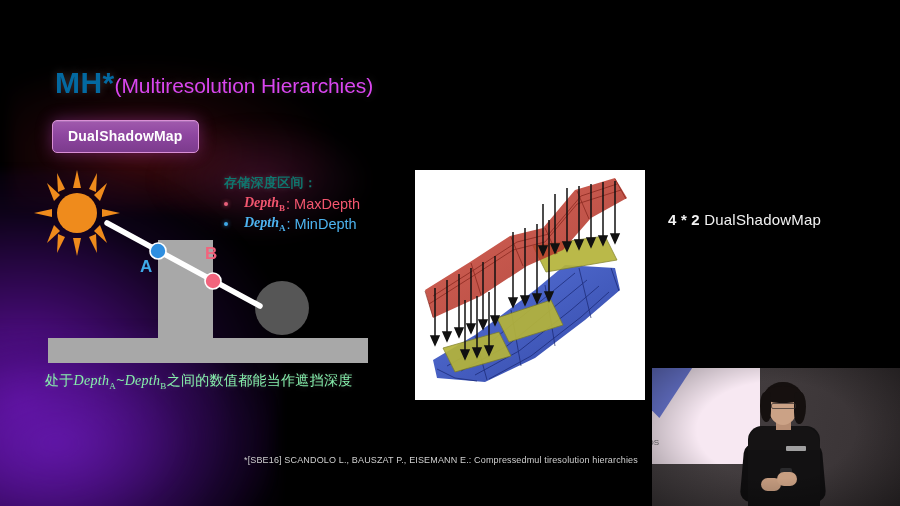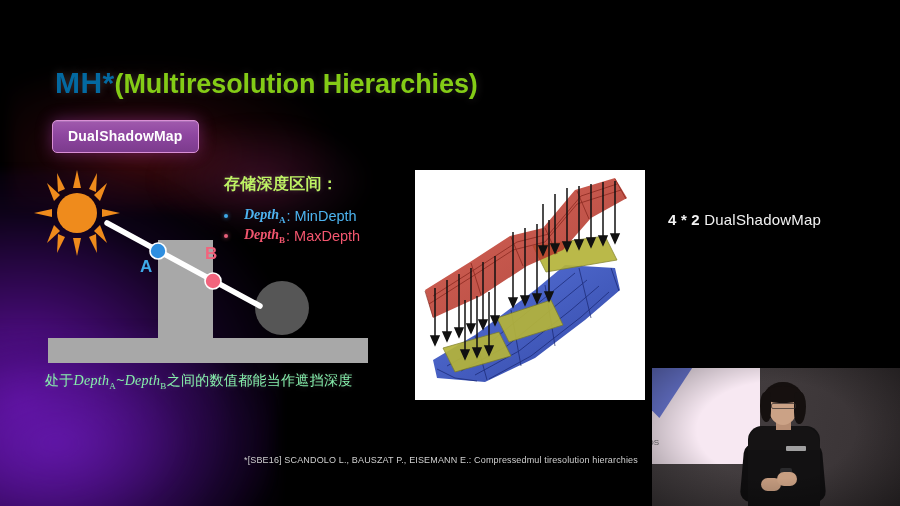--- a/index.html
+++ b/index.html
@@ -34,21 +34,21 @@
     filter:blur(8px);
   }
 
   
   #title-block { position:absolute; left:55px; top:66px; display:flex; align-items:baseline; }
   .title-mh {
     color:#0369a1; font-size:30px; font-weight:bold; letter-spacing:0.4px;
     text-shadow:0 0 10px rgba(255,220,220,0.22);
   }
   .title-paren {
-    color:#84cc16; font-size:27px; font-weight:bold; letter-spacing:-0.1px;
+    color:#d946ef; font-size:21px; font-weight:normal; letter-spacing:-0.1px;
     text-shadow:0 0 9px rgba(255,225,225,0.18);
   }
 
   
   #badge {
     position:absolute; left:52px; top:120px;
     padding:7px 15px 8px 15px; border-radius:5px;
     border:1px solid #d98fd6;
     background:linear-gradient(180deg,#a05aad 0%, #8e46a0 45%, #7c3b8d 100%);
     box-shadow:0 0 16px rgba(170,60,180,0.45), inset 0 1px 0 rgba(255,255,255,0.14);
@@ -56,22 +56,22 @@
     white-space:nowrap;
   }
 
   
   #scene { position:absolute; left:30px; top:168px; width:350px; height:195px; }
   #scene svg { display:block; }
 
   
   #depth-list { position:absolute; left:224px; top:174px; }
   .depth-heading {
-    color:#bef264; font-size:16px; font-weight:bold; letter-spacing:0.3px;
-    margin-bottom:12px;
+    color:#0f766e; font-size:13px; font-weight:bold; letter-spacing:0.3px;
+    margin-bottom:3px;
     text-shadow:0 0 6px rgba(255,255,255,0.18);
   }
   .depth-row { display:flex; align-items:center; margin-top:2px; }
   .bullet { width:4px; height:4px; border-radius:50%; margin-right:16px; flex:none; }
   .bullet-a { background:#3fa9e8; box-shadow:0 0 4px rgba(63,169,232,0.8); }
   .bullet-b { background:#e8607a; box-shadow:0 0 4px rgba(232,96,122,0.8); }
   .depth-term { font-family:"Liberation Serif", serif; font-style:italic; font-weight:bold; font-size:14px; }
   .depth-term sub { font-size:9px; font-style:normal; }
   .depth-a { color:#4db4f0; }
   .depth-b { color:#f2566e; }
@@ -209,28 +209,28 @@
       <text x="110" y="104" fill="#3fa9e8" font-family="Liberation Sans, sans-serif" font-size="17" font-weight="bold">A</text>
 
       <circle cx="183" cy="113" r="8" fill="#f2647d" stroke="#ffffff" stroke-width="1.6"></circle>
       <text x="175" y="91" fill="#f2647d" font-family="Liberation Sans, sans-serif" font-size="17" font-weight="bold">B</text>
     </svg>
   </div>
 
   <div id="depth-list">
     <div class="depth-heading">存储深度区间：</div>
     <div class="depth-row">
+      <span class="bullet bullet-b"></span>
+      <span class="depth-term depth-b">Depth<sub>B</sub></span>
+      <span class="depth-val val-b">:&nbsp;<span>MaxDepth</span></span>
+    </div>
+    <div class="depth-row">
       <span class="bullet bullet-a"></span>
       <span class="depth-term depth-a">Depth<sub>A</sub></span>
       <span class="depth-val val-a">:&nbsp;<span>MinDepth</span></span>
-    </div>
-    <div class="depth-row">
-      <span class="bullet bullet-b"></span>
-      <span class="depth-term depth-b">Depth<sub>B</sub></span>
-      <span class="depth-val val-b">:&nbsp;<span>MaxDepth</span></span>
     </div>
   </div>
 
   <div id="figure-panel">
     <svg width="230" height="230" viewBox="0 0 230 230">
       <defs>
         <linearGradient id="gRed" x1="0" y1="0" x2="1" y2="1">
           <stop offset="0%" stop-color="#d14b3c"></stop>
           <stop offset="100%" stop-color="#a32a20"></stop>
         </linearGradient>

